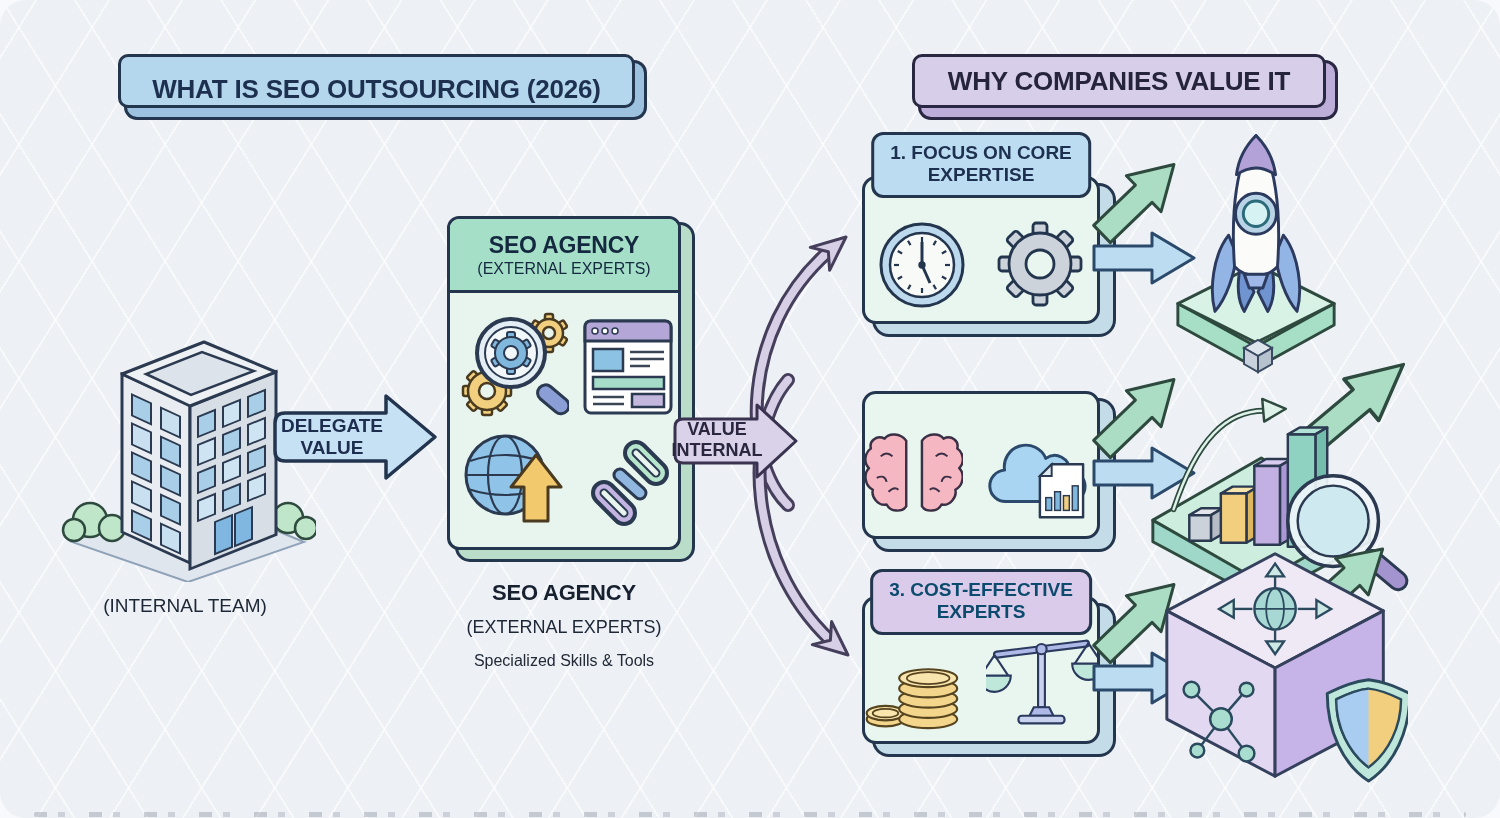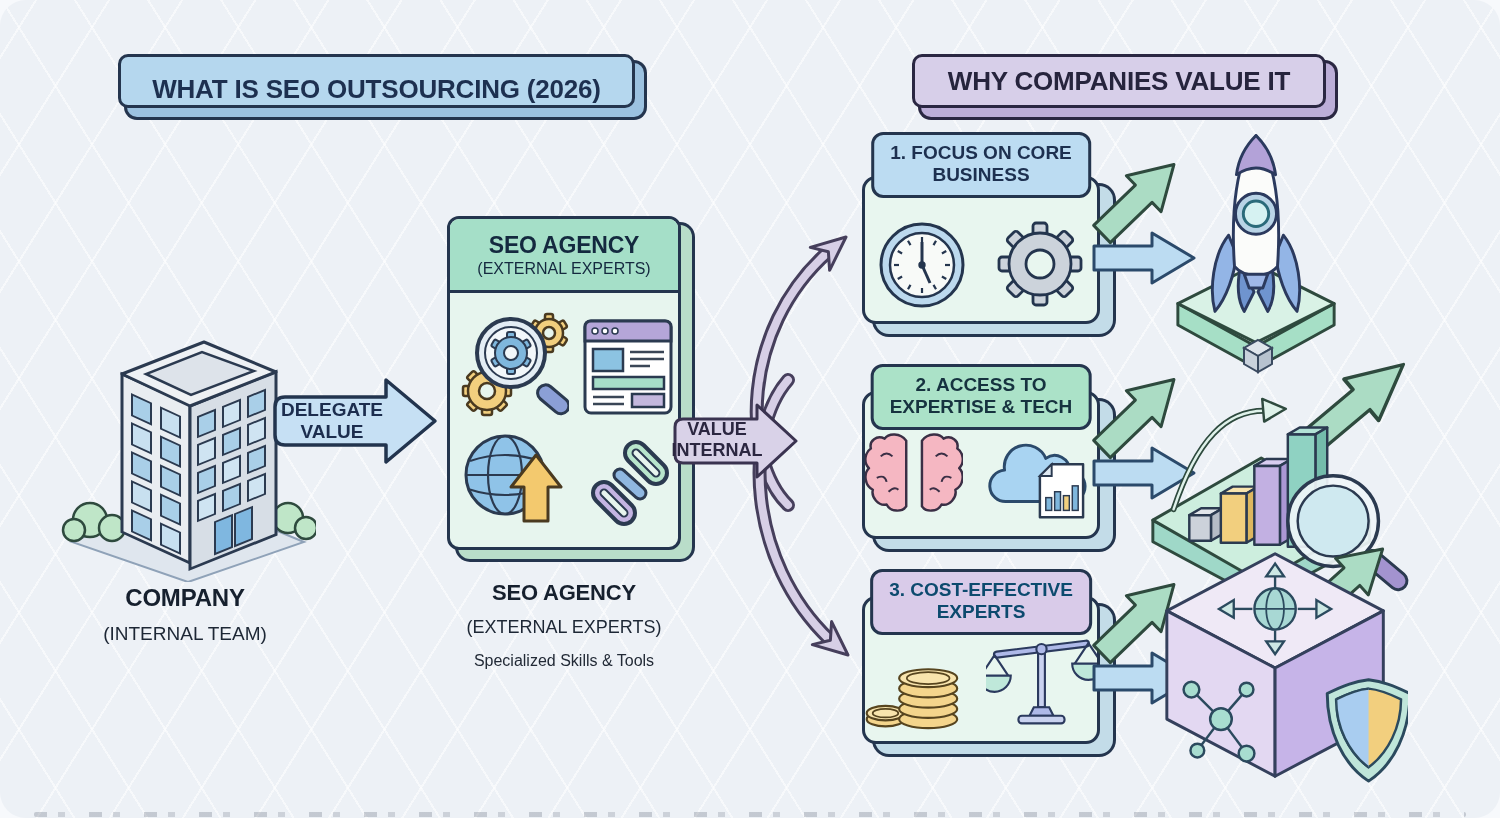--- a/index.html
+++ b/index.html
@@ -115,25 +115,24 @@
           <rect x="58" y="98" width="17" height="20"></rect>
         <rect x="25" y="126" width="17" height="32" fill="#7fb7e0"></rect>
           <rect x="45" y="126" width="17" height="32" fill="#7fb7e0"></rect>
       </g>
     </g>
 
     <polygon points="62,92 130,124 216,90 144,60" fill="#eef1f4" stroke="#2b3a50" stroke-width="3" stroke-linejoin="round"></polygon>
     <polygon points="86,92 131,113 194,89 142,70" fill="#dde3ea" stroke="#2b3a50" stroke-width="2.5"></polygon>
   </svg>
   <div class="caption" style="left:40px;top:584px;width:290px;">
-    <div class="big">COMPANY</div>
     <div class="sub">(INTERNAL TEAM)</div>
   </div>
 
-  <div class="label-arrow" style="left:268px;top:370px;width:174px;height:102px;">
+  <div class="label-arrow" style="left:268px;top:386px;width:174px;height:102px;">
     <svg width="174" height="102" viewBox="0 0 174 102">
       <path d="M118,10 L167,51 L118,92 L118,75 L17,75 Q7,75 7,65 L7,37 Q7,27 17,27 L118,27 Z" fill="#c6e0f4" stroke="#22344e" stroke-width="3.5" stroke-linejoin="round"></path>
     </svg>
     <div class="txt" style="left:10px;top:29px;width:108px;font-size:19px;">
       <div>DELEGATE</div>
       <div>VALUE</div>
     </div>
   </div>
 
   <div class="agency-card">
@@ -251,21 +250,21 @@
       <path d="M88,5 L127,41 L88,77 L88,63 L14,63 Q6,63 6,55 L6,27 Q6,19 14,19 L88,19 Z" fill="#d9d2e8" stroke="#3a3350" stroke-width="3" stroke-linejoin="round"></path>
     </svg>
     <div class="txt" style="left:2px;top:19px;width:92px;font-size:18px;color:#2b2640;">
       <div>VALUE</div>
       <div>INTERNAL</div>
     </div>
   </div>
 
   <div class="benefit-badge" style="top:132px;left:981px;background:#bcdcf2;">
     <div>1. FOCUS ON CORE</div>
-    <div>BUSINESS</div>
+    <div>EXPERTISE</div>
   </div>
   <div class="benefit-card" style="top:176px;">
     <div class="benefit-icons">
       <svg width="92" height="92" viewBox="0 0 92 92">
         <circle cx="46" cy="48" r="41" fill="#bcd9ee" stroke="#24354e" stroke-width="3"></circle>
         <circle cx="46" cy="48" r="32" fill="#f8faf8" stroke="#24354e" stroke-width="2.5"></circle>
         <g transform="translate(46,48)" stroke="#24354e" stroke-width="2.2">
           <g>
               <line y1="-28" y2="-23"></line>
               <line y1="-28" y2="-23" transform="rotate(30)"></line>
@@ -297,24 +296,20 @@
               <rect x="-7" y="-41" width="14" height="13" rx="3" transform="rotate(270)"></rect>
               <rect x="-7" y="-41" width="14" height="13" rx="3" transform="rotate(315)"></rect>
             </g>
           <circle r="31"></circle>
             <circle r="14" fill="#e8f6ef"></circle>
         </g>
       </svg>
     </div>
   </div>
 
-  <div class="benefit-badge" style="top:364px;left:981px;background:#abe2c8;color:#16323f;">
-    <div>2. ACCESS TO</div>
-    <div>EXPERTISE &amp; TECH</div>
-  </div>
   <div class="benefit-card" style="top:391px;">
     <div class="benefit-icons" style="gap:18px;">
       <svg width="100" height="86" viewBox="0 0 100 82">
         <g fill="#f5b7c2" stroke="#3a2f45" stroke-width="2.5" stroke-linejoin="round">
           <g id="hemi">
             <path d="M42,6 C36,-2 24,-2 20,4 C12,0 4,6 6,14 C0,18 -2,28 4,34 C-2,40 0,52 8,56 C6,64 14,73 22,71 C26,79 38,79 42,73 Z"></path>
             <path d="M16,22 q6,-6 12,0" fill="none" stroke-width="2"></path>
             <path d="M12,44 q8,-4 10,4" fill="none" stroke-width="2"></path>
             <path d="M24,58 q6,-6 10,-2" fill="none" stroke-width="2"></path>
           </g>

